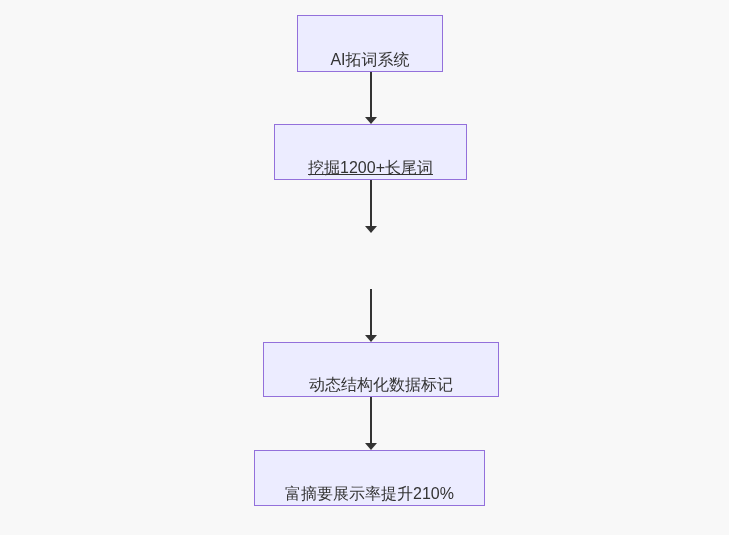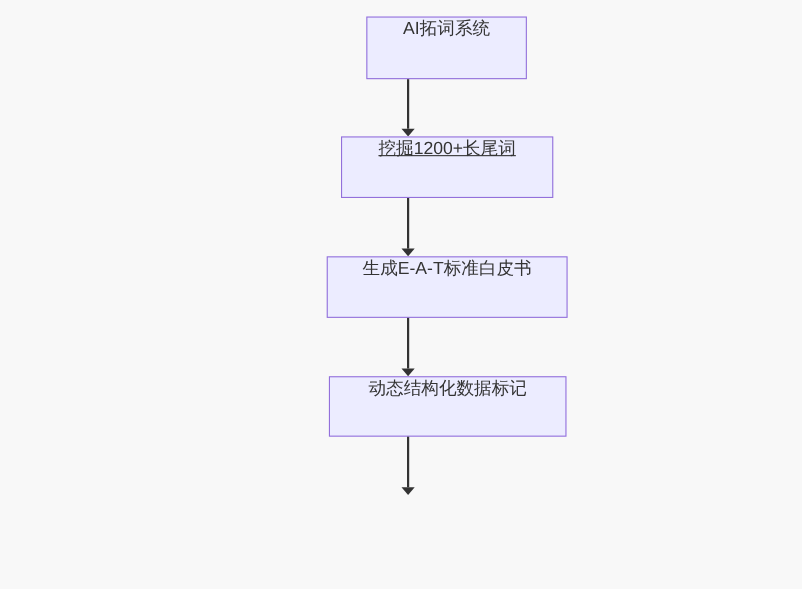--- a/index.html
+++ b/index.html
@@ -15,31 +15,30 @@
     overflow: hidden;
   }
   .node {
     position: absolute;
     box-sizing: border-box;
     background: var(--node-fill, #ECECFF);
     border: 1px solid var(--node-border, #9370DB);
     color: var(--text, #333333);
     font-size: 16px;
     display: flex;
-    align-items: flex-start;
+    align-items: flex-end;
     justify-content: center;
     text-align: center;
     white-space: nowrap;
-    margin-left: 36px;
   }
   
   .n1 { left: 297px; top: 15px;  width: 146px; height: 57px; }
   .n2 { left: 274px; top: 124px; width: 193px; height: 56px; text-decoration: underline; }
   .n3 { left: 261px; top: 233px; width: 219px; height: 56px; }
-  .n4 { left: 263px; top: 342px; width: 216px; height: 55px; }
+  .n4 { left: 263px; top: 342px; width: 236px; height: 55px; }
   .n5 { left: 254px; top: 450px; width: 231px; height: 56px; }
 
   .edge-line {
     position: absolute;
     left: 370px;
     width: 2px;
     background: var(--edge, #333333);
   }
   .e1 { top: 72px;  height: 45px; }
   .e2 { top: 180px; height: 46px; }
@@ -72,28 +71,28 @@
   <div class="edge-line e1"></div>
   <div class="arrowhead h1"></div>
 
   <div class="node n2">
     <span>挖掘1200+长尾词</span>
   </div>
 
   <div class="edge-line e2"></div>
   <div class="arrowhead h2"></div>
 
-  <div class="node n3">
-    <span>生成E-A-T标准白皮书</span>
-  </div>
 
   <div class="edge-line e3"></div>
   <div class="arrowhead h3"></div>
 
   <div class="node n4">
     <span>动态结构化数据标记</span>
   </div>
 
   <div class="edge-line e4"></div>
   <div class="arrowhead h4"></div>
 
+  <div class="node n5">
+    <span>富摘要展示率提升210%</span>
+  </div>
 
 </div>
 
 </body></html>

